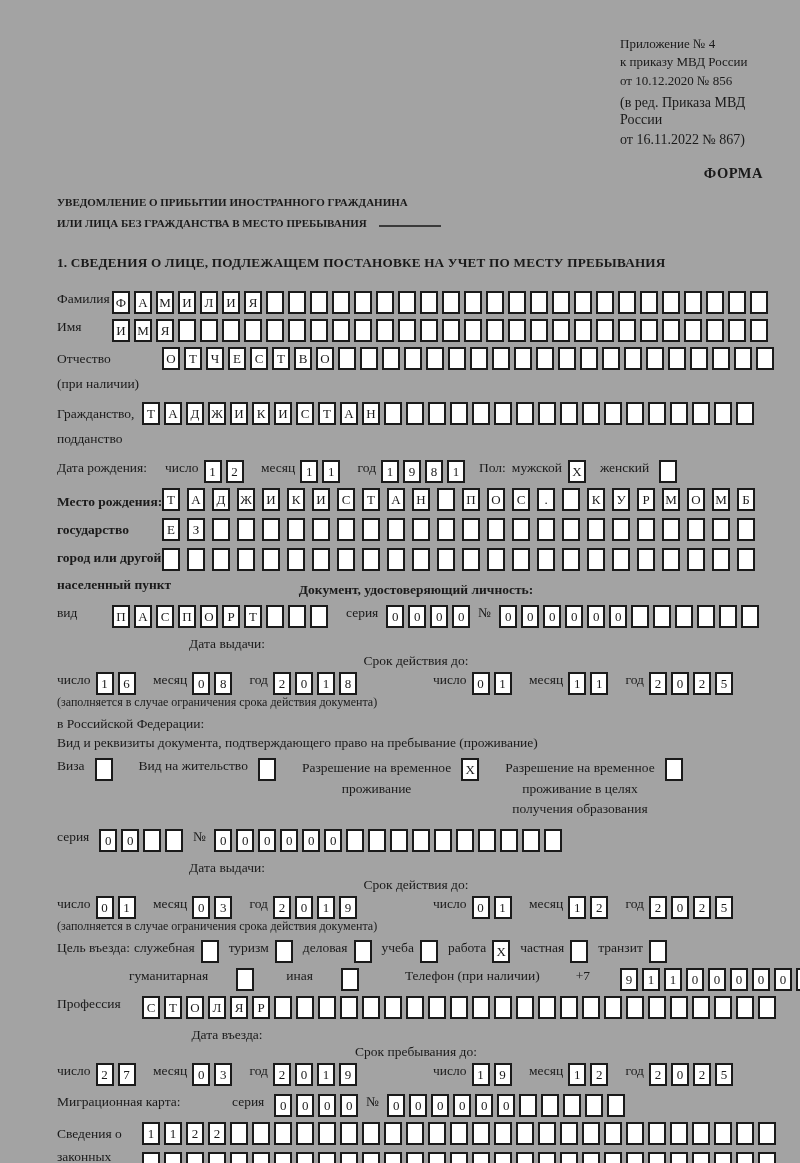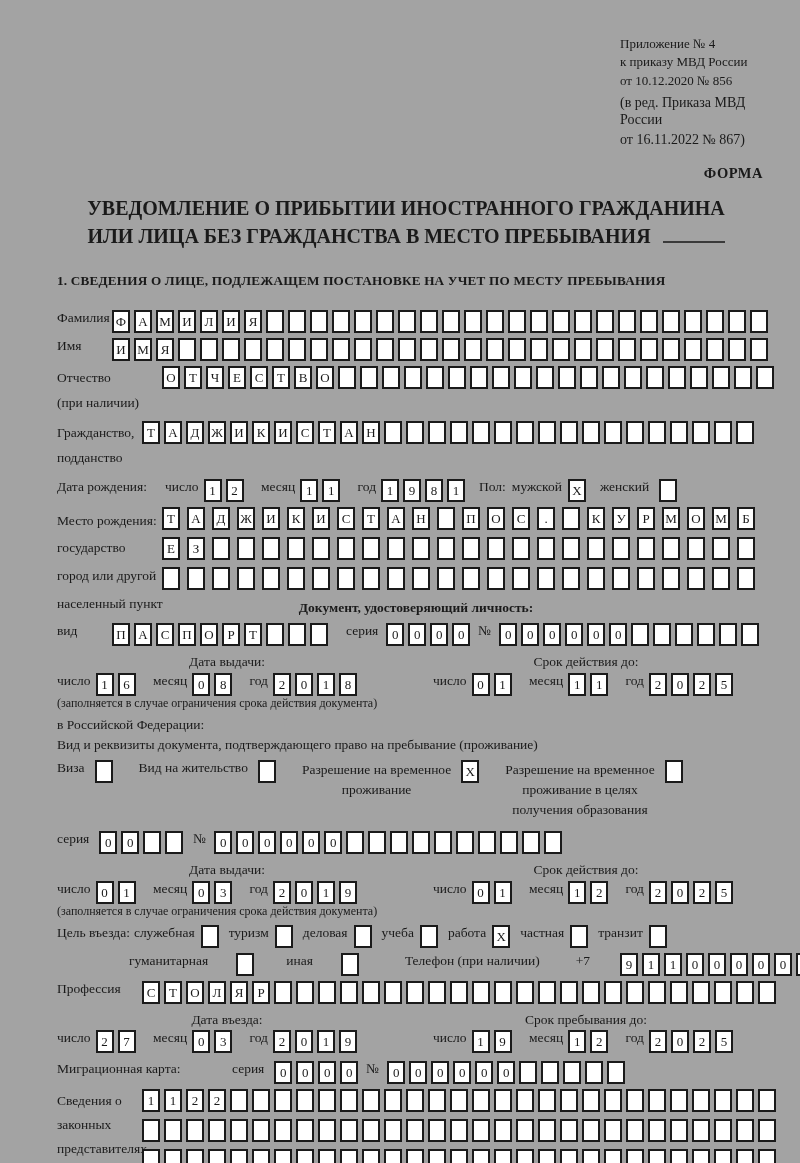--- a/index.html
+++ b/index.html
@@ -7,39 +7,39 @@
     position:relative; width:800px; height:1163px; box-sizing:border-box;
     background:#a3a3a3; color:#1a1a1a;
     font-family:"Liberation Serif","DejaVu Serif",serif;
     font-size:13.5px; line-height:1.25;
     padding:36px 25px 0 57px; overflow:hidden;
   }
   .top-right{margin-left:563px; font-size:13px;}
   .top-right div{margin-bottom:2px;}
   .red-note{margin-top:5px; font-size:14px;}
   .forma{text-align:right; padding-right:12px; font-weight:bold; font-size:14.5px; margin-top:16px; letter-spacing:.5px;}
-  .title{ text-align:center; font-weight:bold; font-size:20px; margin-top:14px; margin-right:20px;}
+  .title{ font-weight:bold; font-size:11px; margin-top:14px; margin-right:20px;}
   .title div{margin-bottom:3px;}
   .blank-line{display:inline-block; width:62px; border-bottom:2.5px solid #3a3a3a; margin-left:12px; height:12px;}
   .section-title{font-weight:bold; font-size:13.2px; margin-top:24px; letter-spacing:.2px;}
   .formbody{margin-top:20px;}
   .row{display:flex; align-items:flex-start; margin-bottom:5px; white-space:nowrap;}
   .rowlabel{flex:0 0 auto;}
   .lbl-55{width:55px;} .lbl-85{width:85px;} .lbl-105{width:105px;}
   .mllab{line-height:1.85;}
   .cells{white-space:nowrap; display:inline-block;}
   .cell{
     display:inline-block; box-sizing:border-box; width:18px; height:23px;
     border:2px solid #1a1a1a; margin-right:4px; text-align:center;
     font-size:13px; line-height:19px; vertical-align:top; background:#fff;
   }
   .wide .cell{margin-right:7px;}
   .stackrows .cells{display:block; margin-bottom:7px;}
   .center-head{text-align:center; font-weight:bold; margin:4px 0 6px 0;}
-  .dhead{display:flex; margin:8px 0 2px 0;}
+  .dhead{display:flex; margin:8px 0 2px 0;flex-direction:column;}
   .dhead-left{width:340px; text-align:center;}
   .dhead-right{flex:1; text-align:center;}
   .dg{display:inline-block; white-space:nowrap;}
   .dg .dl{margin-right:5px;}
   .dg .cells{margin-right:10px;}
   .daterow{display:flex;}
   .daterow .right-dg{margin-left:62px;}
   .note-right{font-size:12px; margin-top:0px; margin-bottom:6px;}
   .plain{margin-bottom:3px;}
   .visa-row{margin-top:6px; margin-bottom:10px;}
@@ -113,21 +113,21 @@
         <span class="dl">год</span><span class="cells"><span class="cell">1</span><span class="cell">9</span><span class="cell">8</span><span class="cell">1</span></span>
       </span>
       <span style="margin-right:6px;">Пол:</span>
       <span style="margin-right:6px;">мужской</span>
       <span class="cells"><span class="cell">X</span></span>
       <span style="margin:0 10px 0 10px;">женский</span>
       <span class="cells"><span class="cell"></span></span>
     </div>
 
     <div class="row mt4">
-      <span class="rowlabel lbl-105 mllab" style="line-height:2.05;">
+      <span class="rowlabel lbl-105 mllab" style="line-height:2.05;font-weight:bold;">
         <span>Место рождения:</span><br>
         <span>государство</span><br>
         <span>город или другой</span><br>
         <span>населенный пункт</span>
       </span>
       <span class="stackrows wide">
         <span class="cells"><span class="cell">Т</span><span class="cell">А</span><span class="cell">Д</span><span class="cell">Ж</span><span class="cell">И</span><span class="cell">К</span><span class="cell">И</span><span class="cell">С</span><span class="cell">Т</span><span class="cell">А</span><span class="cell">Н</span><span class="cell"></span><span class="cell">П</span><span class="cell">О</span><span class="cell">С</span><span class="cell">.</span><span class="cell"></span><span class="cell">К</span><span class="cell">У</span><span class="cell">Р</span><span class="cell">М</span><span class="cell">О</span><span class="cell">М</span><span class="cell">Б</span></span>
         <span class="cells"><span class="cell">Е</span><span class="cell">З</span><span class="cell"></span><span class="cell"></span><span class="cell"></span><span class="cell"></span><span class="cell"></span><span class="cell"></span><span class="cell"></span><span class="cell"></span><span class="cell"></span><span class="cell"></span><span class="cell"></span><span class="cell"></span><span class="cell"></span><span class="cell"></span><span class="cell"></span><span class="cell"></span><span class="cell"></span><span class="cell"></span><span class="cell"></span><span class="cell"></span><span class="cell"></span><span class="cell"></span></span>
         <span class="cells"><span class="cell"></span><span class="cell"></span><span class="cell"></span><span class="cell"></span><span class="cell"></span><span class="cell"></span><span class="cell"></span><span class="cell"></span><span class="cell"></span><span class="cell"></span><span class="cell"></span><span class="cell"></span><span class="cell"></span><span class="cell"></span><span class="cell"></span><span class="cell"></span><span class="cell"></span><span class="cell"></span><span class="cell"></span><span class="cell"></span><span class="cell"></span><span class="cell"></span><span class="cell"></span><span class="cell"></span></span>
       </span>

